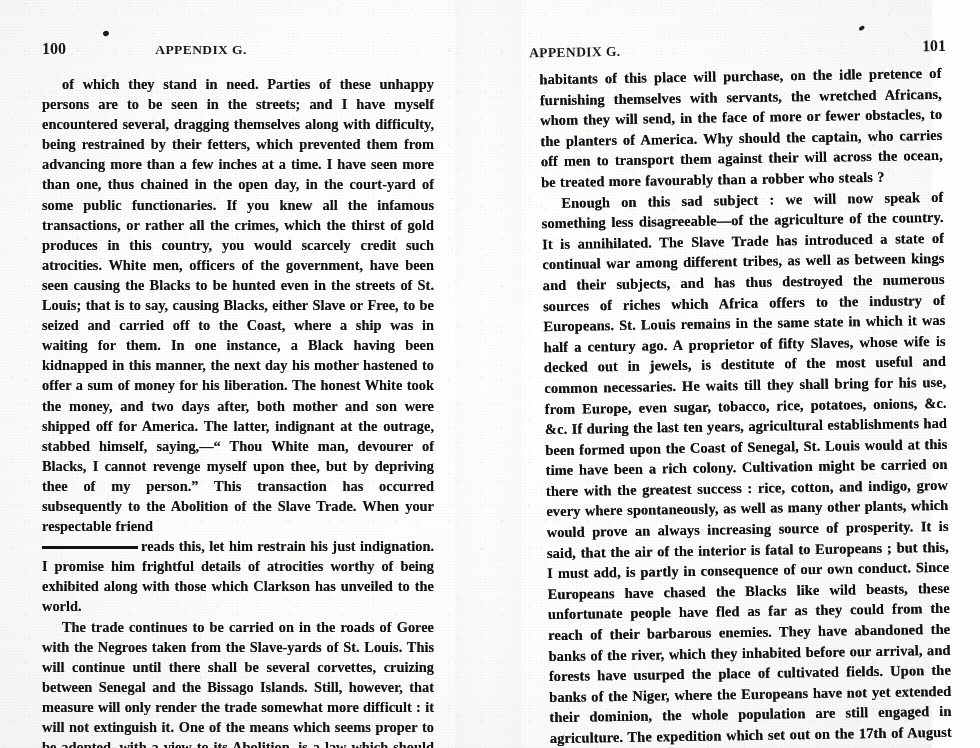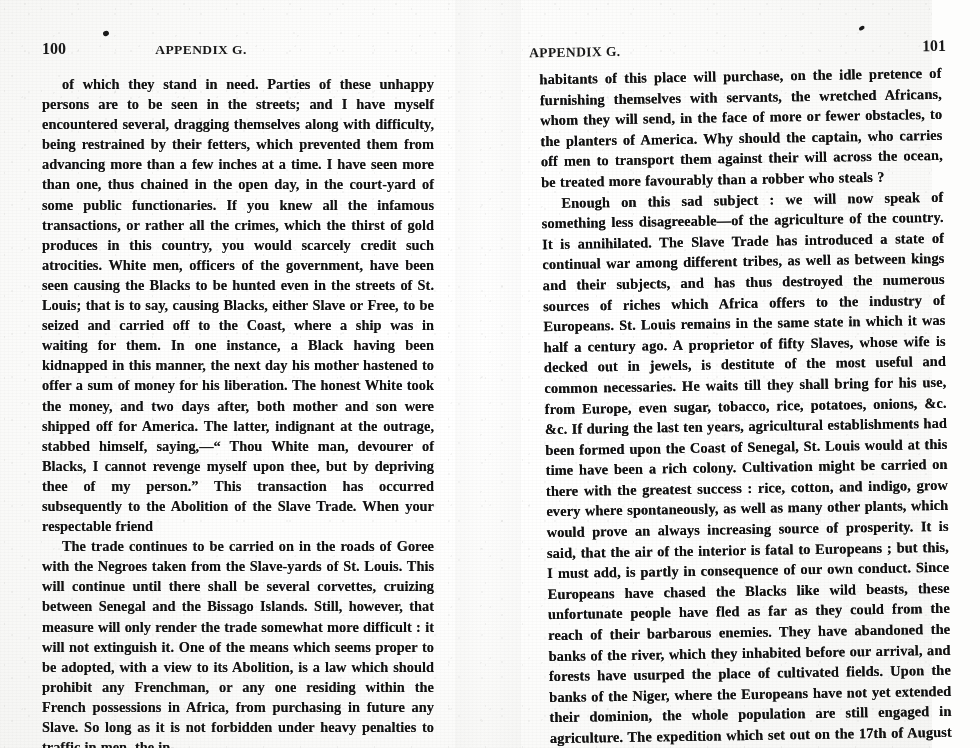--- a/index.html
+++ b/index.html
@@ -99,20 +99,21 @@
 
     <div class="runhead">
       <span class="folio">100</span>
       <span class="title">
         <span>APPENDIX G.</span>
       </span>
     </div>
 
     <div class="col">
       <p>of which they stand in need.  Parties of these unhappy persons are to be seen in the streets; and I have myself encountered several, dragging themselves along with difficulty, being restrained by their fetters, which prevented them from advancing more than a few inches at a time.  I have seen more than one, thus chained in the open day, in the court-yard of some public functionaries.  If you knew all the infamous transactions, or rather all the crimes, which the thirst of gold produces in this country, you would scarcely credit such atrocities.  White men, officers of the government, have been seen causing the Blacks to be hunted even in the streets of St. Louis; that is to say, causing Blacks, either Slave or Free, to be seized and carried off to the Coast, where a ship was in waiting for them.  In one instance, a Black having been kidnapped in this manner, the next day his mother hastened to offer a sum of money for his liberation.  The honest White took the money, and two days after, both mother and son were shipped off for America.  The latter, indignant at the outrage, stabbed himself, saying,—“ Thou White man, devourer of Blacks, I cannot revenge myself upon thee, but by depriving thee of my person.”  This transaction has occurred subsequently to the Abolition of the Slave Trade.  When your respectable friend</p>
+      <p class="noindent"><span class="rule"></span><span>reads this, let him restrain his just indignation.  I promise him frightful details of atrocities worthy of being exhibited along with those which Clarkson has unveiled to the world.</span></p>
       <p>The trade continues to be carried on in the roads of Goree with the Negroes taken from the Slave-yards of St. Louis.  This will continue until there shall be several corvettes, cruizing between Senegal and the Bissago Islands.  Still, however, that measure will only render the trade somewhat more difficult : it will not extinguish it.  One of the means which seems proper to be adopted, with a view to its Abolition, is a law which should prohibit any Frenchman, or any one residing within the French possessions in Africa, from purchasing in future any Slave.  So long as it is not forbidden under heavy penalties to traffic in men, the in-</p>
     </div>
   </div>
 
   <div class="page" id="page-right">
 
     <div class="speck speck-r"></div>
 
     <div class="runhead">
       <span class="folio">101</span>

